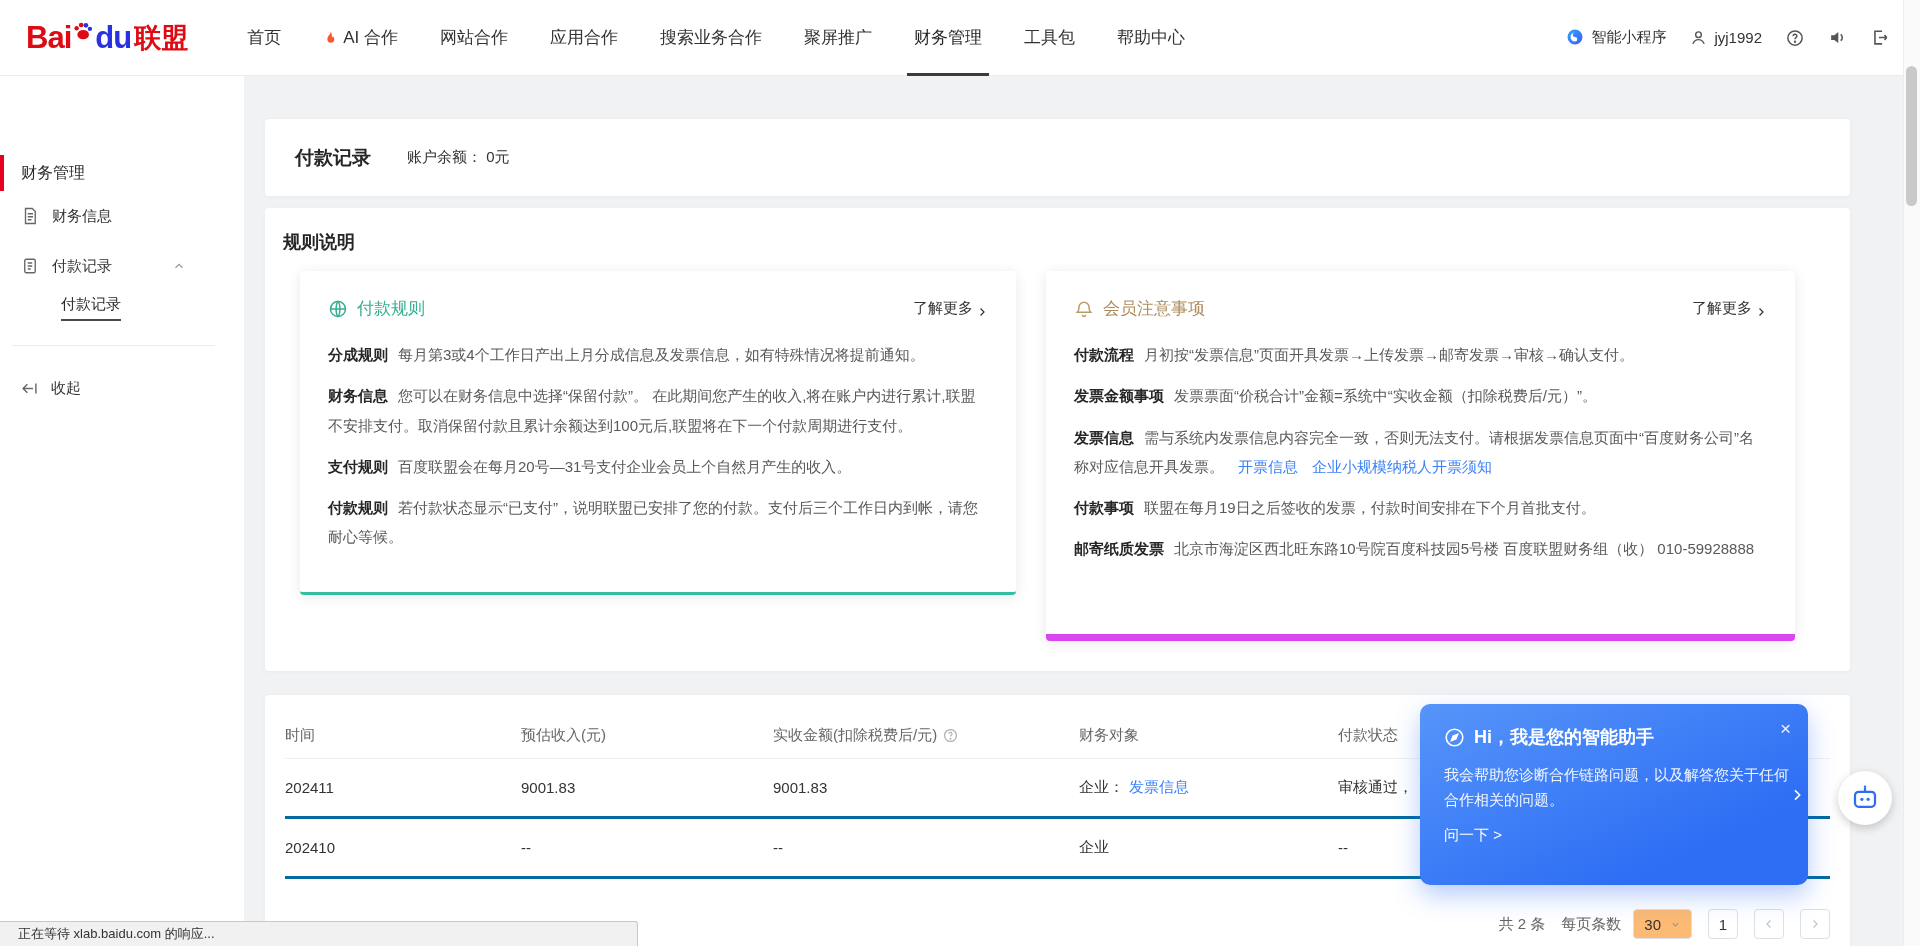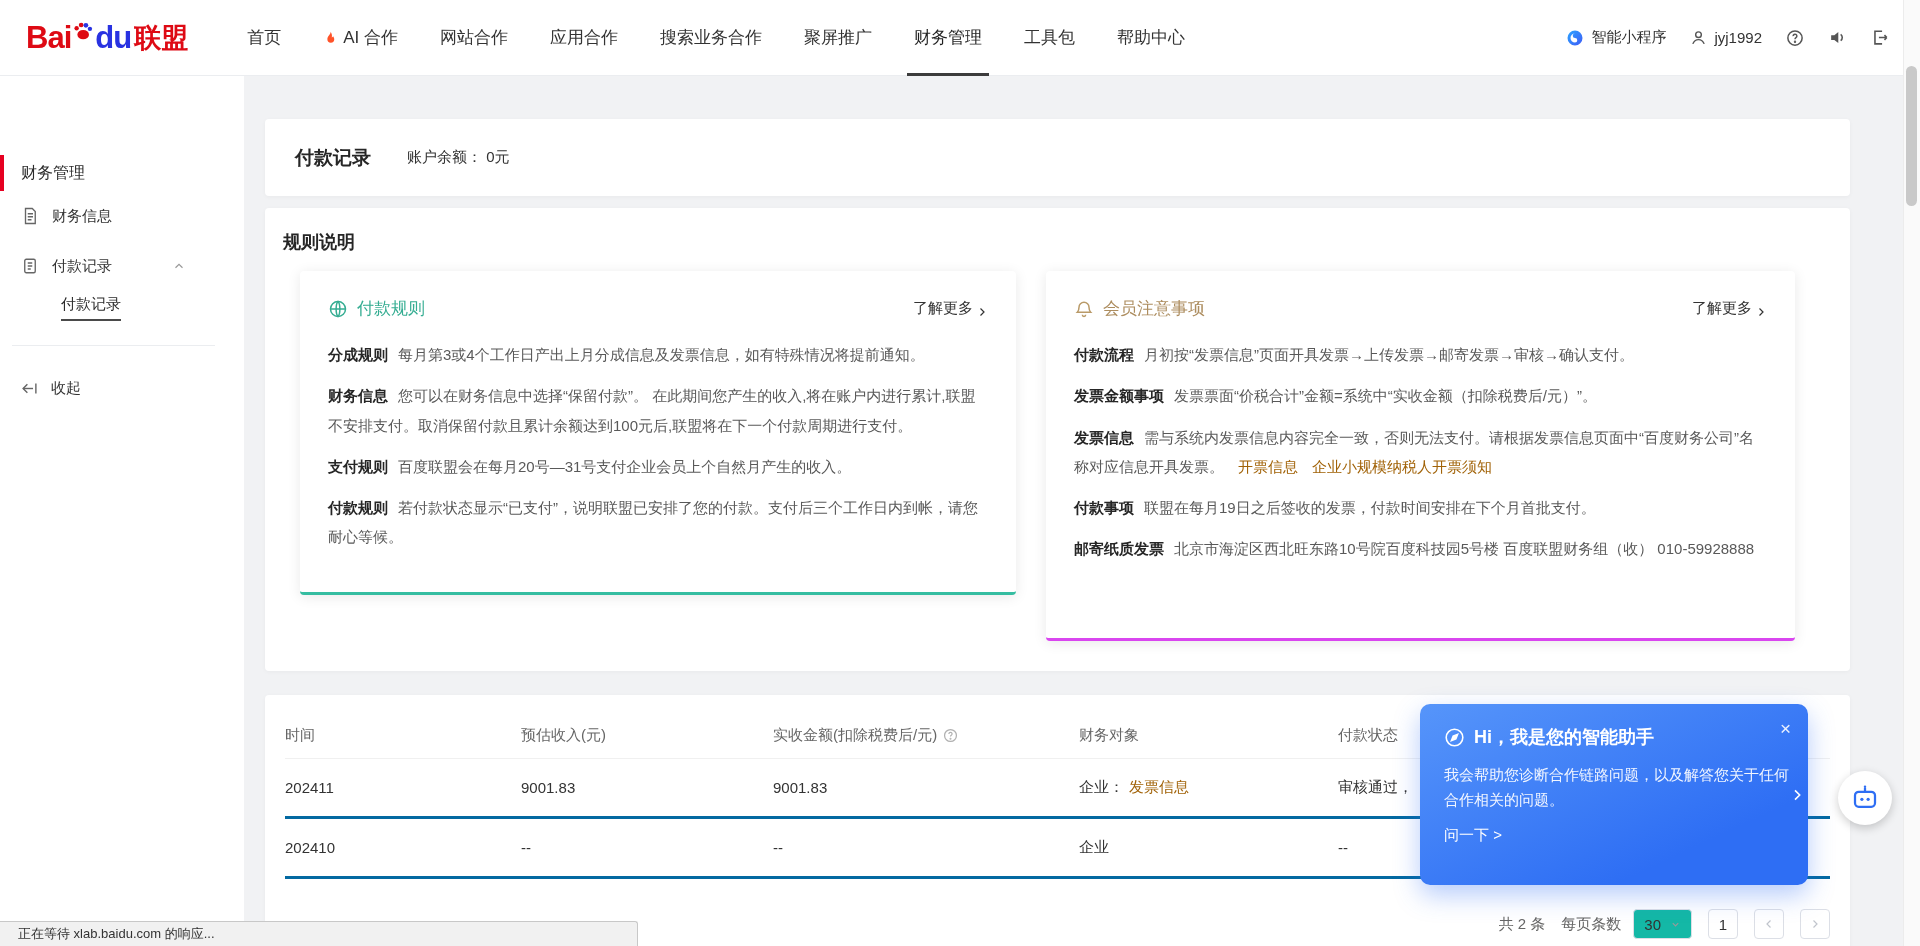--- a/index.html
+++ b/index.html
@@ -26,21 +26,21 @@
   .nav-items { display:flex; margin-left:38px; height:76px; }
   .nav-item {
     height:76px; display:flex; align-items:center; gap:5px;
     padding:13px 21px; font-size:17px; color:#333; cursor:pointer; position:relative; white-space:nowrap;
   }
   .nav-item.active { color:#1f1f1f; }
   .nav-item.active::after {
     content:""; position:absolute; left:14px; right:14px; bottom:0; height:3px; background:#3c3c3c;
   }
   .nav-right { margin-left:auto; margin-right:30px; display:flex; align-items:center; gap:24px; }
-  .nav-right .nr-item { display:flex; align-items:flex-end; gap:7px; font-size:15px; color:#333; cursor:pointer; }
+  .nav-right .nr-item { display:flex; align-items:flex-start; gap:7px; font-size:15px; color:#333; cursor:pointer; }
 
   
   .sidebar { position:absolute; top:76px; left:0; width:244px; bottom:0; background:#fff; z-index:5; }
   .side-title {
     margin-top:79px; height:36px; line-height:36px; padding-left:17px;
     border-left:4px solid #e60021; font-size:16px; color:#2b2b2b; cursor:pointer;
   }
   .side-item {
     height:50px; display:flex; align-items:center; padding-left:21px; gap:13px;
     font-size:15px; color:#333; cursor:pointer;
@@ -61,41 +61,41 @@
   .panel-header { height:77px; display:flex; align-items:center; padding:0 30px; margin-bottom:12px; }
   .page-title { font-size:19px; font-weight:700; color:#262626; }
   .balance { margin-left:36px; font-size:15px; color:#333; }
   .balance b { font-weight:400; }
 
   .panel-rules { padding:22px 26px 30px 18px; }
   .rules-title { font-size:18px; font-weight:700; color:#262626; margin-bottom:17px; }
   .cards { display:flex; gap:30px; align-items:flex-start; margin-left:17px; }
   .card { background:#fff; border-radius:4px; box-shadow:0 2px 14px rgba(0,0,0,.09); padding:26px 28px 0; }
   .card.payment { width:716px; height:324px; border-bottom:3px solid #35bda1; }
-  .card.member  { width:749px; height:370px; border-bottom:3px solid #d946ef; }
+  .card.member  { width:749px; height:370px; border-bottom:7px solid #d946ef; }
   .card-head { display:flex; align-items:center; margin-bottom:20px; }
   .card-head .ct { margin-left:9px; font-size:17px; }
   .card.payment .ct { color:#35ad92; }
   .card.member  .ct { color:#ad8d5f; }
   .more { margin-left:auto; display:flex; align-items:flex-end; gap:3px; font-size:15px; color:#333; cursor:pointer; }
   .rule-p { font-size:15px; color:#595959; line-height:1.95; margin-bottom:12px; }
   .rule-p .lbl { font-weight:700; color:#262626; margin-right:10px; }
-  .inline-link { color:#a16207; cursor:pointer; margin-left:14px; }
+  .inline-link { color:#3b82f6; cursor:pointer; margin-left:14px; }
 
   
   .panel-table { margin-top:24px; padding:18px 20px 0; height:330px; position:relative; }
   .thead, .trow { display:grid; grid-template-columns:236px 252px 306px 259px 1fr; align-items:center; }
   .thead { height:46px; font-size:15px; color:#666; border-bottom:1px solid #f0f0f0; }
   .th { display:flex; align-items:center; gap:6px; }
   .trow { height:60px; font-size:15px; color:#333; border-bottom:3px solid #0369a1; }
   .cell-entity { display:flex; align-items:center; }
   .cell-entity .inline-link { margin-left:5px; }
   .pagination { margin-top:30px; display:flex; justify-content:flex-end; align-items:center; gap:16px; font-size:15px; color:#666; }
   .pp-select {
-    height:30px; border:1px solid #dcdfe6; border-radius:4px; background:#14b8a6;
+    height:30px; border:1px solid #dcdfe6; border-radius:4px; background:#fdba74;
     display:flex; align-items:center; gap:9px; padding:0 10px; color:#333; cursor:pointer; margin-left:-4px;
   }
   .pg-box {
     width:30px; height:30px; border:1px solid #dcdfe6; border-radius:4px; background:#fff;
     display:flex; align-items:center; justify-content:center; color:#333; cursor:pointer;
   }
   .pg-box.nav { color:#c0c4cc; }
 
   
   .assistant {

